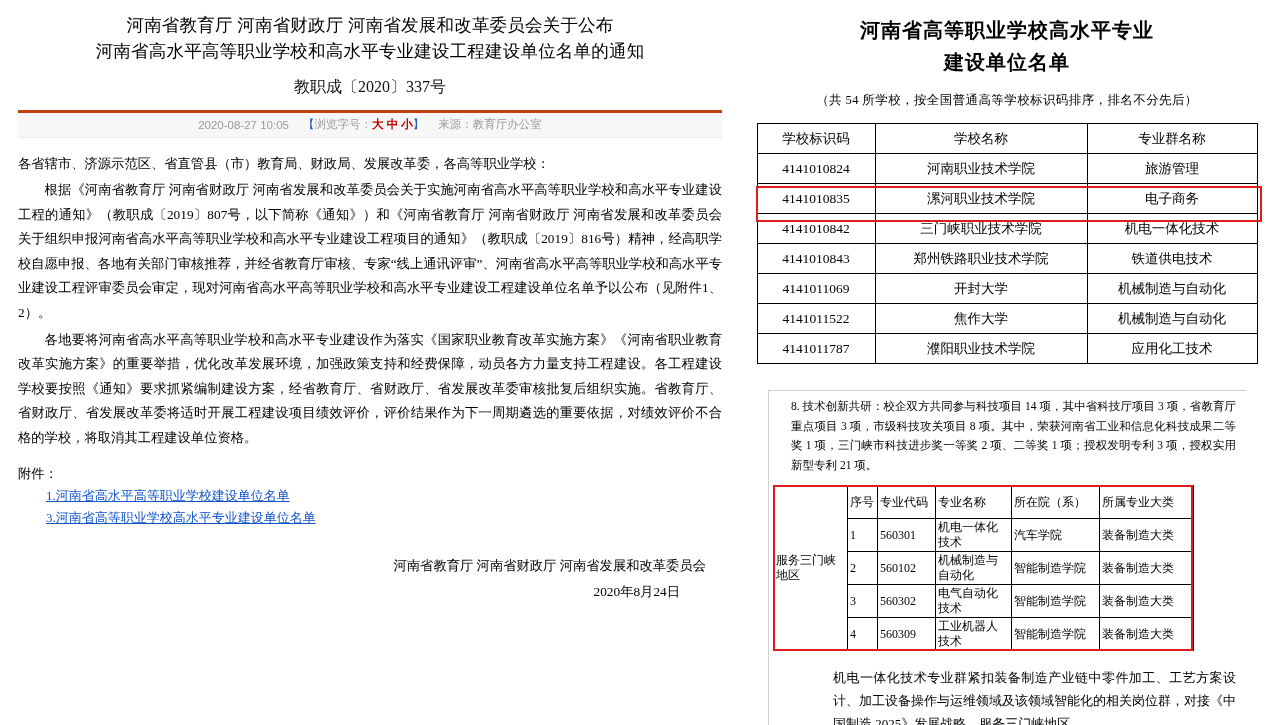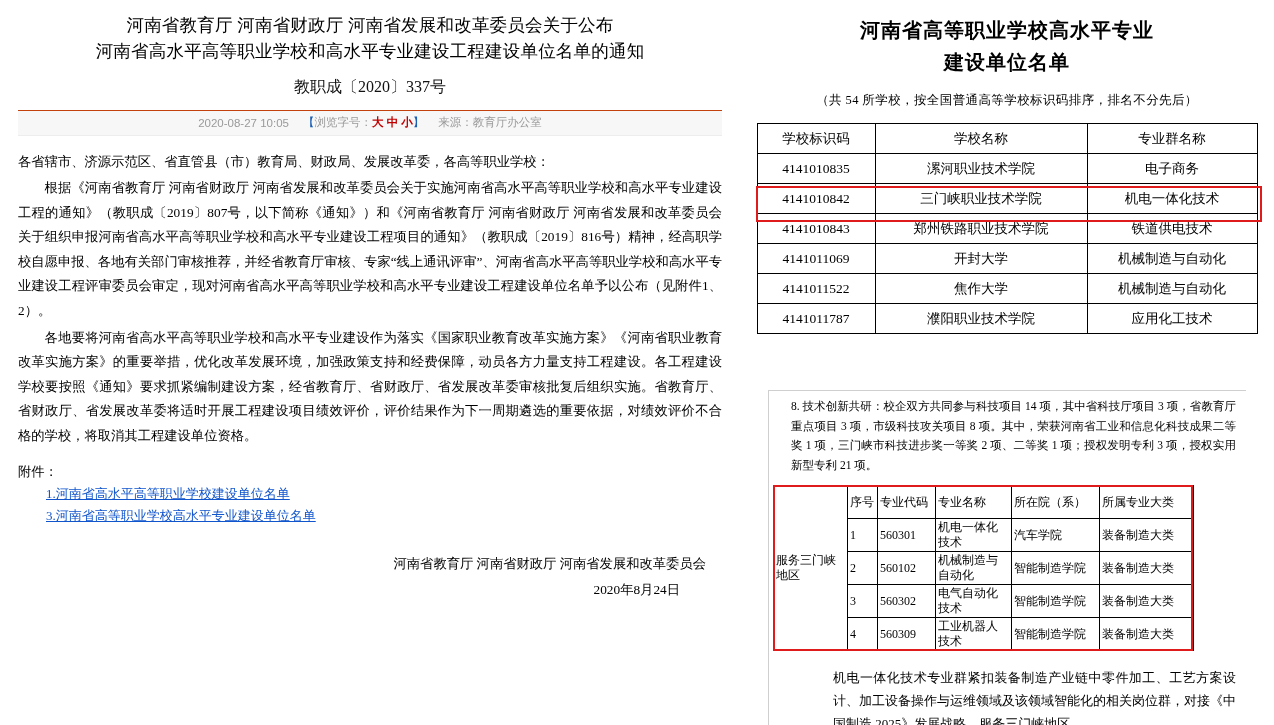--- a/index.html
+++ b/index.html
@@ -43,21 +43,21 @@
   }
   .notice-docnum {
     text-align: center;
     font-size: 16px;
     margin-top: 12px;
     color: #111;
   }
   .meta-row {
     margin-top: 12px;
     background: #f7f7f7;
-    border-top: 1px solid #c2410c;
+    border-top: 3px solid #c2410c;
     border-bottom: 1px solid #ededed;
     height: 24px;
     display: flex;
     align-items: center;
     justify-content: center;
     gap: 14px;
     font-family: "Liberation Sans", sans-serif;
     font-size: 11.5px;
     color: #8a8a8a;
   }
@@ -278,20 +278,25 @@
           <col class="c3">
       </colgroup>
       <thead>
         <tr>
           <th>学校标识码</th>
           <th>学校名称</th>
           <th>专业群名称</th>
         </tr>
       </thead>
       <tbody>
+        <tr>
+          <td>4141010824</td>
+          <td>河南职业技术学院</td>
+          <td>旅游管理</td>
+        </tr>
         <tr>
           <td>4141010835</td>
           <td>漯河职业技术学院</td>
           <td>电子商务</td>
         </tr>
         <tr class="hl">
           <td>4141010842</td>
           <td>三门峡职业技术学院</td>
           <td>机电一体化技术</td>
         </tr>

